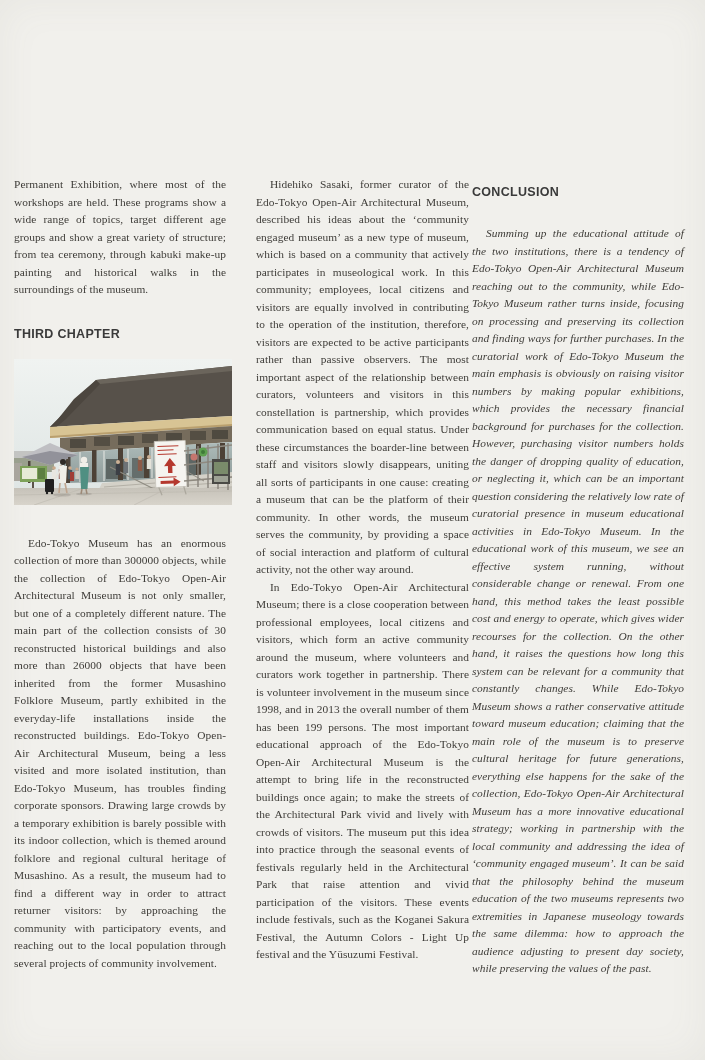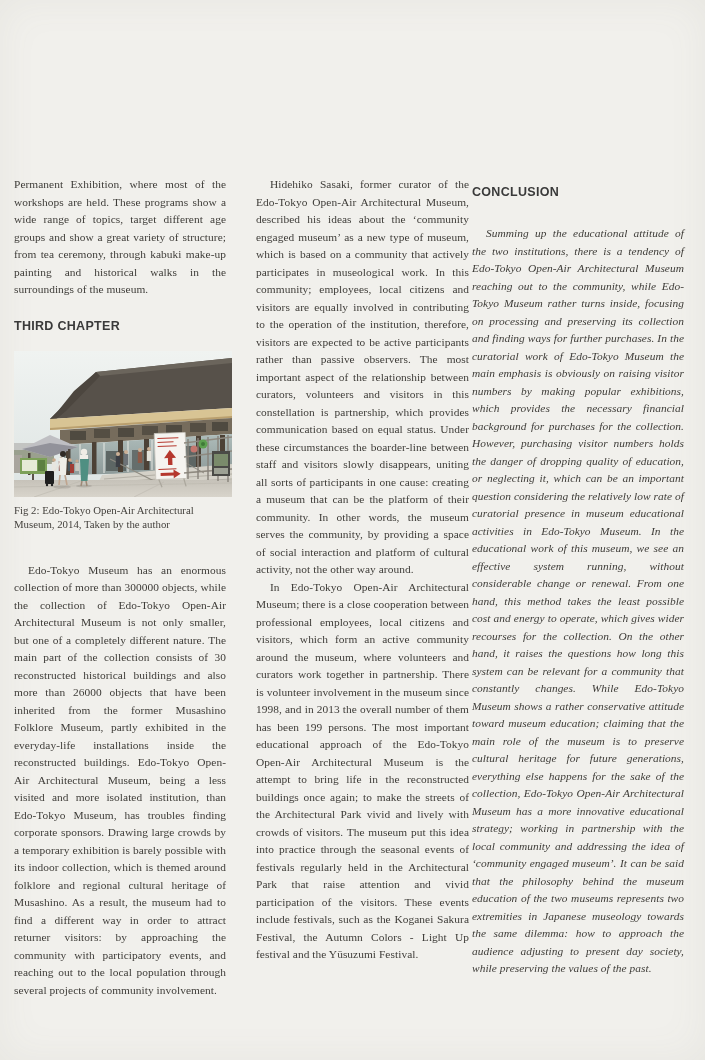--- a/index.html
+++ b/index.html
@@ -30,21 +30,21 @@
   .indent{text-indent:14px;}
   .section-heading{
     margin:0;
     font-family:"Liberation Sans", sans-serif;
     font-size:12.5px;
     font-weight:700;
     letter-spacing:0.3px;
     color:var(--heading-text,#3a3a3a);
     line-height:14px;
   }
-  .col-1 .section-heading{margin-top:20px;}
+  .col-1 .section-heading{margin-top:28px;}
   .col-3 .section-heading{margin-top:9px;}
   .col-3 .body-text{margin-top:26px;font-style:italic;}
   .col-1 .para-main{margin-top:30px;}
   figure.figure{
     margin:18px 0 0 0;
     width:218px;
   }
   figure.figure svg{display:block;}
   .caption{
     margin-top:6px;
@@ -229,21 +229,20 @@
             <line x1="214" y1="84" x2="214" y2="131"></line>
           </g>
           <circle cx="189" cy="93" r="4.5" fill="#5da04f"></circle>
           <circle cx="189" cy="93" r="2" fill="#3f7a38"></circle>
           <circle cx="180" cy="98" r="3.5" fill="#c4766e"></circle>
           <rect x="198" y="100" width="18" height="25" fill="#4a4a46"></rect>
           <rect x="200" y="103" width="14" height="12" fill="#7a8b6b"></rect>
           <rect x="200" y="117" width="14" height="6" fill="#9da194"></rect>
         </g>
       </svg>
-      <figcaption class="caption">Fig 2:  Edo-Tokyo Open-Air Architectural Museum, 2014, Taken by the author</figcaption>
     </figure>
 
     <p class="body-text indent para-main">Edo-Tokyo Museum has an enormous collection of more than 300000 objects, while the collection of Edo-Tokyo Open-Air Architectural Museum is not only smaller, but one of a completely different nature. The main part of the collection consists of 30 reconstructed historical buildings and also more than 26000 objects that have been inherited from the former Musashino Folklore Museum, partly exhibited in the everyday-life installations inside the reconstructed buildings. Edo-Tokyo Open-Air Architectural Museum, being a less visited and more isolated institution, than Edo-Tokyo Museum, has troubles finding corporate sponsors. Drawing large crowds by a temporary exhibition is barely possible with its indoor collection, which is themed around folklore and regional cultural heritage of Musashino. As a result, the museum had to find a different way in order to attract returner visitors: by approaching the community with participatory events, and reaching out to the local population through several projects of community involvement.</p>
   </div>
 
   <div class="col col-2">
     <p class="body-text indent">Hidehiko Sasaki, former curator of the Edo-Tokyo Open-Air Architectural Museum, described his ideas about the ‘community engaged museum’ as a new type of museum, which is based on a community that actively participates in museological work. In this community; employees, local citizens and visitors are equally involved in contributing to the operation of the institution, therefore, visitors are expected to be active participants rather than passive observers. The most important aspect of the relationship between curators, volunteers and visitors in this constellation is partnership, which provides communication based on equal status. Under these circumstances the boarder-line between staff and visitors slowly disappears, uniting all sorts of participants in one cause: creating a museum that can be the platform of their community. In other words, the museum serves the community, by providing a space of social interaction and platform of cultural activity, not the other way around.</p>
     <p class="body-text indent">In Edo-Tokyo Open-Air Architectural Museum; there is a close cooperation between professional employees, local citizens and visitors, which form an active community around the museum, where volunteers and curators work together in partnership. There is volunteer involvement in the museum since 1998, and in 2013 the overall number of them has been 199 persons. The most important educational approach of the Edo-Tokyo Open-Air Architectural Museum is the attempt to bring life in the reconstructed buildings once again; to make the streets of the Architectural Park vivid and lively with crowds of visitors. The museum put this idea into practice through the seasonal events of festivals regularly held in the Architectural Park that raise attention and vivid participation of the visitors. These events include festivals, such as the Koganei Sakura Festival, the Autumn Colors - Light Up festival and the Yūsuzumi Festival.</p>
   </div>
 

